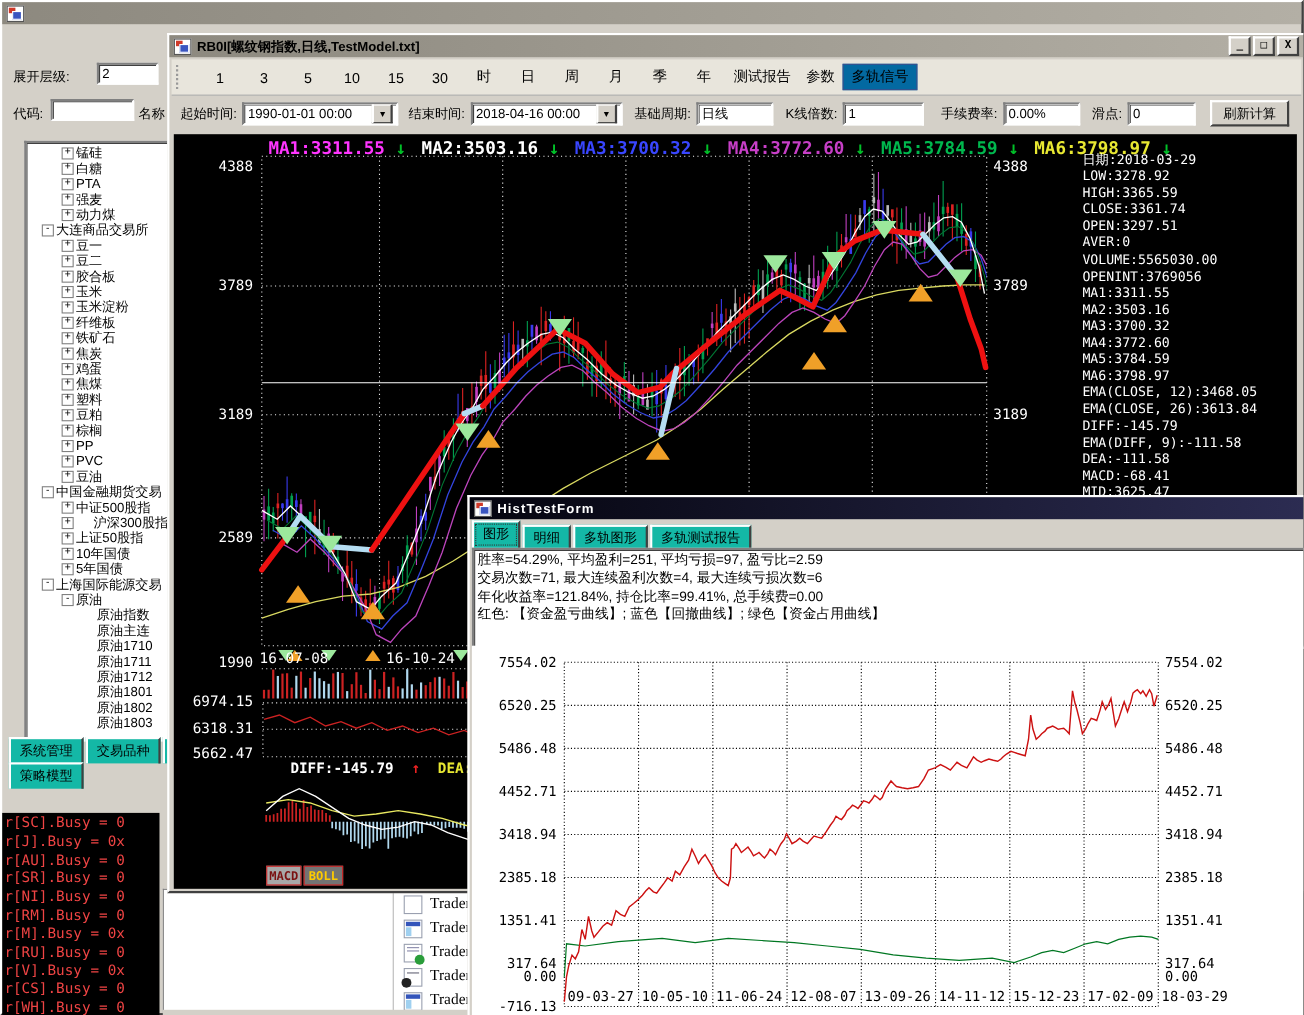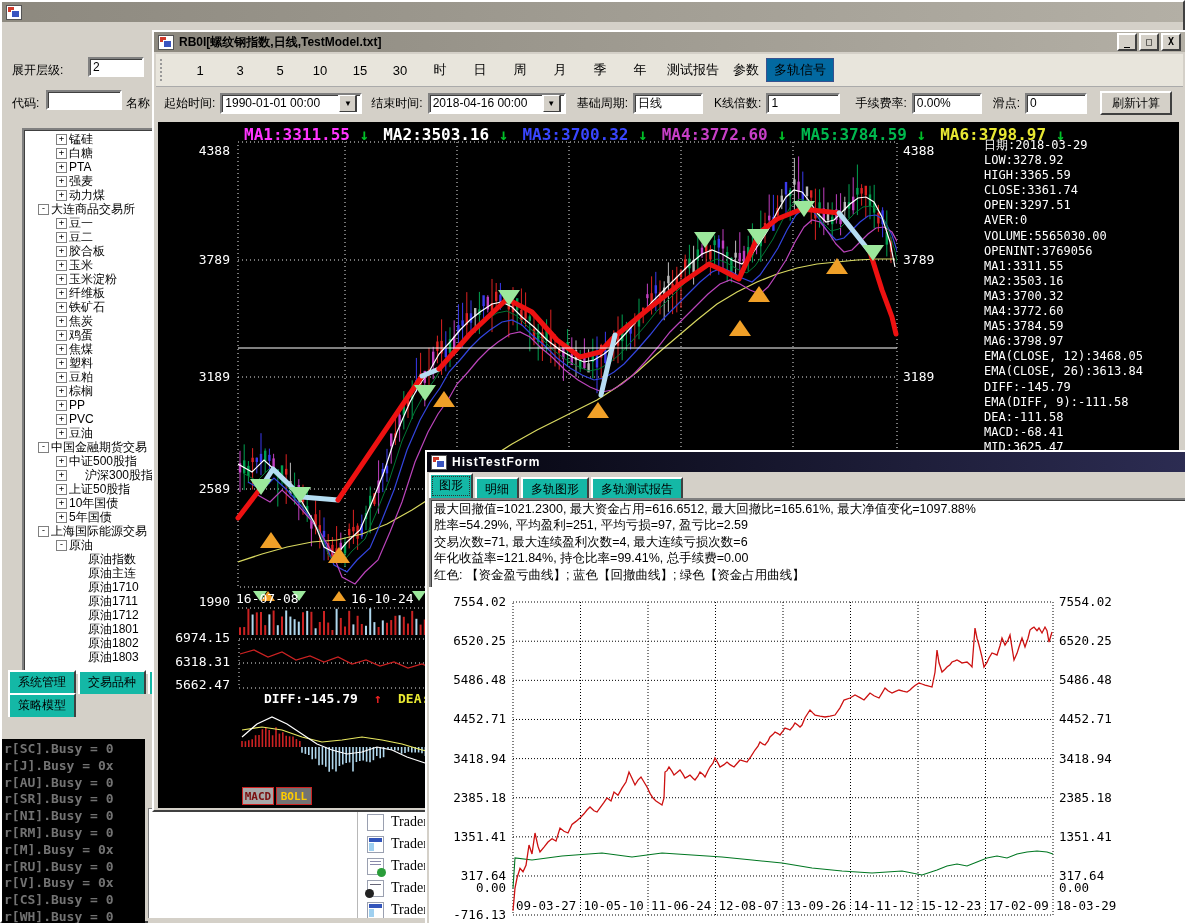--- a/index.html
+++ b/index.html
@@ -23,21 +23,21 @@
   .toolbar-item{width:40px;text-align:center;cursor:default;font-size:13px;}
   .tb-text{padding:2px 7px;font-size:13px;}
   .tb-active{background:#0369a1;border:1px solid #39518e;}
   .label{white-space:nowrap;}
   .tab{background:#14b8a6;border:2px solid;border-color:#ffffff #404040 #d4d0c8 #ffffff;
        border-bottom:none;padding:2px 8px 3px 8px;margin-right:2px;white-space:nowrap;}
   .tab-active{position:relative;top:-2px;padding-bottom:5px;outline:1px dotted #333;outline-offset:-4px;}
   .tree-row{position:relative;height:14px;line-height:14px;white-space:nowrap;font-size:12px;}
   .tree-box{position:absolute;top:2px;width:9px;height:9px;background:#fff;border:1px solid #808080;
             font-size:9px;line-height:7px;text-align:center;font-family:"DejaVu Sans Mono",monospace;}
-  .console{font-family:"DejaVu Sans Mono",monospace;font-weight:bold;font-size:13px;color:#737373;line-height:16.8px;white-space:pre;}
+  .console{font-family:"DejaVu Sans Mono",monospace;font-weight:normal;font-size:13px;color:#ef4444;line-height:16.8px;white-space:pre;}
   .stat-line{line-height:15.1px;white-space:pre;}
   .trader-row{display:flex;align-items:center;height:22px;font-family:"Liberation Serif",serif;font-size:14px;white-space:nowrap;}
   .trader-icon{width:15px;height:15px;margin:0 7px 0 8px;flex:0 0 auto;position:relative;background:#fff;border:1px solid #9aa0b0;}
   .ind-btn{position:absolute;font-family:"DejaVu Sans Mono",monospace;font-size:11px;font-weight:bold;
            display:flex;align-items:center;justify-content:center;border:1px solid #cc2222;}
   svg text{font-family:"DejaVu Sans Mono",monospace;}
 </style>
 </head>
 <body>
 
@@ -1122,21 +1122,20 @@
       <span style="letter-spacing:1px;">HistTestForm</span>
     </div>
     <div class="abs" id="hist-tabs" style="left:2px;top:23px;display:flex;align-items:flex-end;">
         <div class="tab tab-active">图形</div>
         <div class="tab">明细</div>
         <div class="tab">多轨图形</div>
         <div class="tab">多轨测试报告</div>
       </div>
     <div class="abs sunken" style="left:2px;top:46px;width:752px;height:86px;background:#fff;overflow:hidden;padding:1px 3px;">
       <div id="summary-lines" style="font-size:12.5px;line-height:16.4px;white-space:nowrap;">
-          <div>最大回撤值=1021.2300, 最大资金占用=616.6512, 最大回撤比=165.61%, 最大净值变化=1097.88%</div>
           <div>胜率=54.29%, 平均盈利=251, 平均亏损=97, 盈亏比=2.59</div>
           <div>交易次数=71, 最大连续盈利次数=4, 最大连续亏损次数=6</div>
           <div>年化收益率=121.84%, 持仓比率=99.41%, 总手续费=0.00</div>
           <div>红色: 【资金盈亏曲线】; 蓝色【回撤曲线】; 绿色【资金占用曲线】</div>
         </div>
     </div>
     <div class="abs" style="left:2px;top:135px;width:756px;height:336px;background:#fff;">
       <svg id="esvg" width="756" height="336" viewBox="427 587 756 336" style="position:absolute;left:0;top:0;">
           <rect x="511" y="602" width="540" height="313" fill="none" stroke="#000" stroke-width="1" stroke-dasharray="1 2"></rect>
           <line x1="511" y1="641.221578" x2="1051" y2="641.221578" stroke="#000" stroke-dasharray="1 2"></line>

